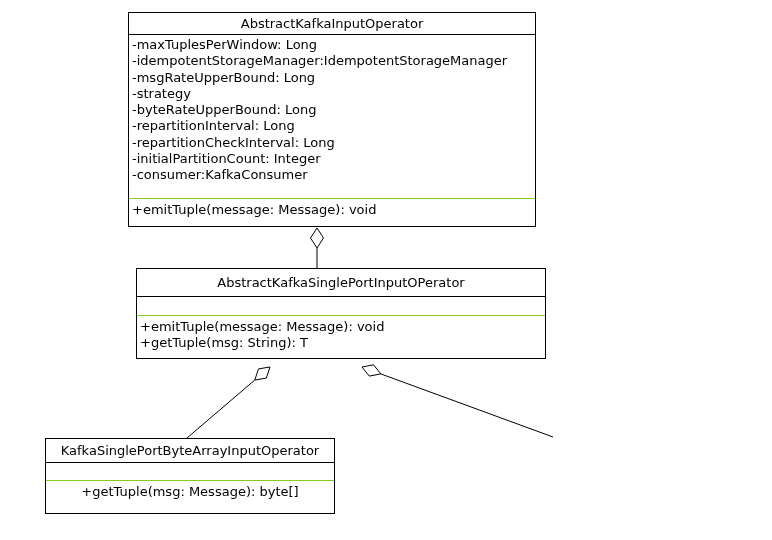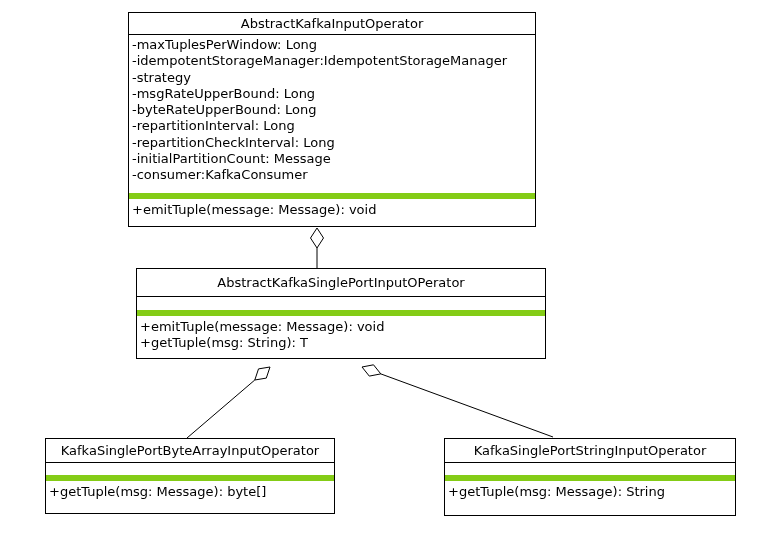--- a/index.html
+++ b/index.html
@@ -29,40 +29,40 @@
     text-align: center;
     white-space: nowrap;
     overflow: hidden;
   }
   .class-attrs, .class-methods {
     box-sizing: border-box;
     white-space: nowrap;
     overflow: hidden;
   }
   .class-attrs {
-    border-bottom: 6px solid #84cc16;
+    border-bottom: 1px solid #84cc16;
   }
   .member {
     white-space: nowrap;
   }
   
   #box-0 .class-title   { height: 22px; line-height: 21px; }
   #box-0 .class-attrs   { height: 164px; padding: 2px 3px 0 3px; }
   #box-0 .class-attrs .member { line-height: 16.3px; }
   #box-0 .class-methods { padding: 3px 3px 0 3px; }
   #box-0 .class-methods .member { line-height: 16px; }
   
   #box-1 .class-title   { height: 28px; line-height: 27px; }
   #box-1 .class-attrs   { height: 19px; }
   #box-1 .class-methods { padding: 3px 3px 0 3px; }
   #box-1 .class-methods .member { line-height: 16px; }
   
   #box-2 .class-title, #box-3 .class-title { height: 24px; line-height: 23px; }
   #box-2 .class-attrs, #box-3 .class-attrs { height: 18px; }
-  #box-2 .class-methods, #box-3 .class-methods { padding: 3px 3px 0 3px; }
+  #box-2 .class-methods, #box-3 .class-methods { padding: 3px 3px 0 3px; text-align: center; }
   #box-2 .class-methods .member, #box-3 .class-methods .member { line-height: 16px; }
   
   #box-0 { left: 128px; top: 12px;  width: 408px; height: 215px; }
   #box-1 { left: 136px; top: 268px; width: 410px; height: 91px; }
   #box-2 { left: 45px;  top: 438px; width: 290px; height: 76px; }
   #box-3 { left: 444px; top: 438px; width: 292px; height: 78px; }
   #connector-layer {
     position: absolute;
     left: 0; top: 0;
     width: 772px;
@@ -87,26 +87,26 @@
 
     <polygon points="362,367 373.5,364.8 380.8,373.9 369.3,376.1"></polygon>
     <line x1="380.8" y1="373.9" x2="553" y2="437"></line>
   </svg>
 
   <div id="box-0" class="class-box">
     <div class="class-title">AbstractKafkaInputOperator</div>
     <div class="class-attrs">
         <div class="member">-maxTuplesPerWindow: Long</div>
         <div class="member">-idempotentStorageManager:IdempotentStorageManager</div>
+        <div class="member">-msgRateUpperBound: Long</div>
         <div class="member">-strategy</div>
-        <div class="member">-msgRateUpperBound: Long</div>
         <div class="member">-byteRateUpperBound: Long</div>
         <div class="member">-repartitionInterval: Long</div>
         <div class="member">-repartitionCheckInterval: Long</div>
-        <div class="member">-initialPartitionCount: Message</div>
+        <div class="member">-initialPartitionCount: Integer</div>
         <div class="member">-consumer:KafkaConsumer</div>
       </div>
     <div class="class-methods">
         <div class="member">+emitTuple(message: Message): void</div>
       </div>
   </div>
 
   <div id="box-1" class="class-box">
     <div class="class-title">AbstractKafkaSinglePortInputOPerator</div>
     <div class="class-attrs"></div>
@@ -117,21 +117,14 @@
   </div>
 
   <div id="box-2" class="class-box">
     <div class="class-title">KafkaSinglePortByteArrayInputOperator</div>
     <div class="class-attrs"></div>
     <div class="class-methods">
         <div class="member">+getTuple(msg: Message): byte[]</div>
       </div>
   </div>
 
-  <div id="box-3" class="class-box">
-    <div class="class-title">KafkaSinglePortStringInputOperator</div>
-    <div class="class-attrs"></div>
-    <div class="class-methods">
-        <div class="member">+getTuple(msg: Message): String</div>
-      </div>
-  </div>
 
 </div>
 
 </body></html>

